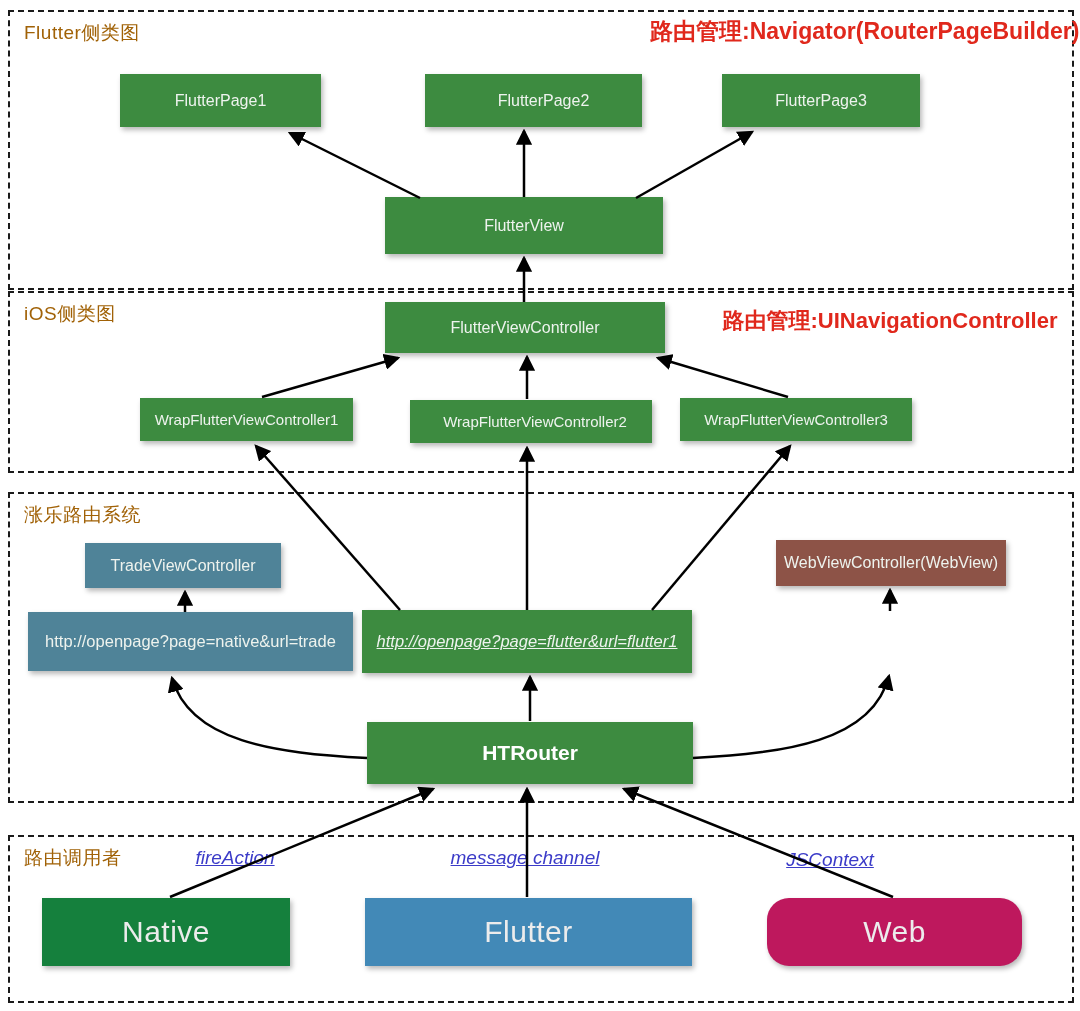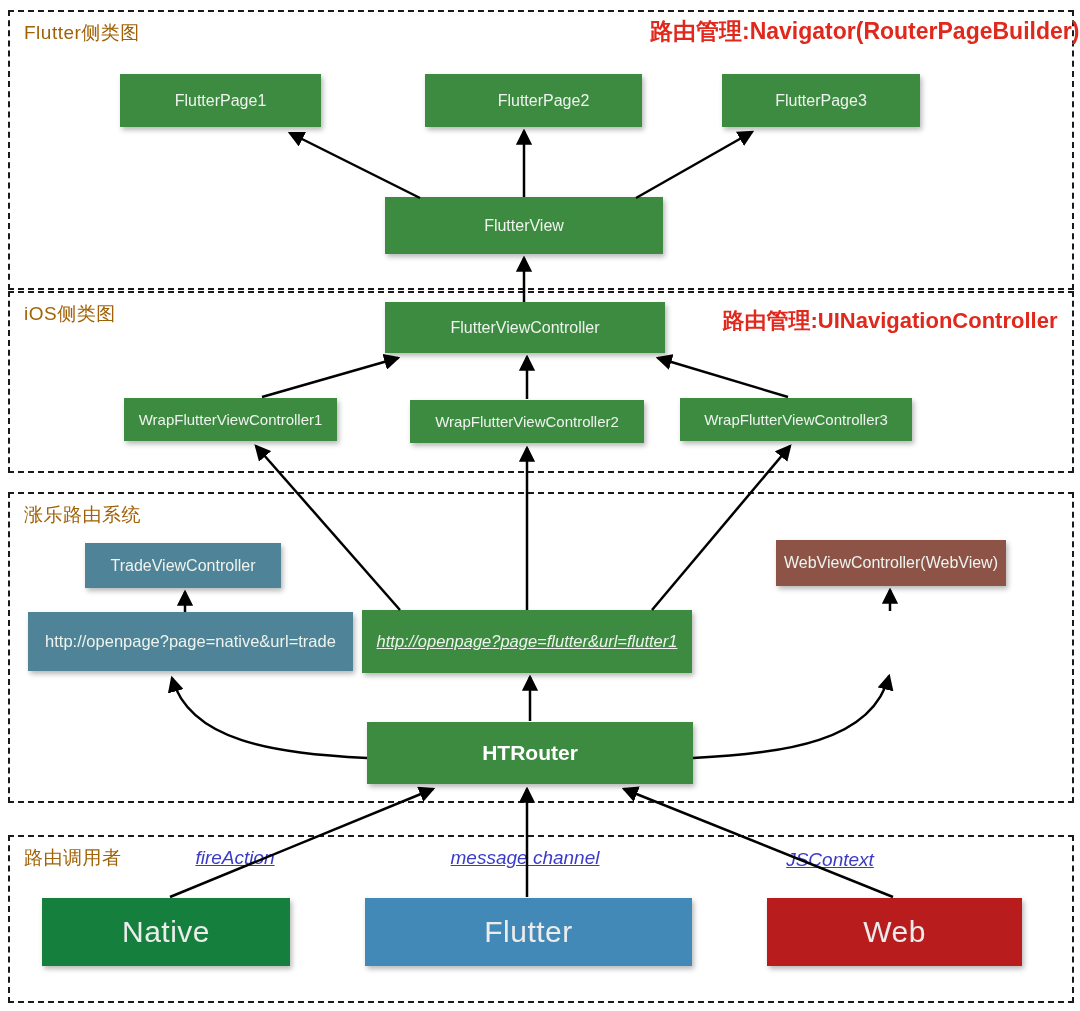--- a/index.html
+++ b/index.html
@@ -15,21 +15,21 @@
   .node{
     position:absolute;display:flex;align-items:center;justify-content:center;
     color:#eef3ee;text-align:center;box-shadow:2px 3px 5px rgba(0,0,0,0.28);
     font-size:16px;
   }
   .green{background:#3d8b40;}
   .teal{background:#4f8398;}
   .brown{background:#8d5347;}
   .purple{background:#15803d;}
   .blue{background:#4289b7;}
-  .redbox{background:#b91c1c;}
+  .redbox{background:#be185d;border-radius:22px;}
   .italic{font-style:italic;}
   .annotation{
     position:absolute;color:#e0281c;font-weight:bold;white-space:nowrap;
   }
   .caller-link{
     position:absolute;color:#3b3bc8;font-size:19px;font-style:italic;
     text-decoration:underline;text-align:center;white-space:nowrap;cursor:pointer;
   }
   .bigtext{font-size:30px;color:#ececec;letter-spacing:0.5px;}
   svg.overlay{position:absolute;left:0;top:0;pointer-events:none;}
@@ -57,22 +57,22 @@
 
   <div class="annotation" style="left:650px;top:16px;width:410px;text-align:right;font-size:23px;">路由管理:Navigator(RouterPageBuilder)</div>
   <div class="annotation" style="left:720px;top:306px;width:340px;text-align:center;font-size:22px;">路由管理:UINavigationController</div>
 
   <div class="node green" style="left:120px;top:74px;width:201px;height:53px;">FlutterPage1</div>
   <div class="node green" style="left:425px;top:74px;width:197px;height:53px;padding-left:20px;">FlutterPage2</div>
   <div class="node green" style="left:722px;top:74px;width:198px;height:53px;">FlutterPage3</div>
   <div class="node green" style="left:385px;top:197px;width:278px;height:57px;">FlutterView</div>
 
   <div class="node green" style="left:385px;top:302px;width:280px;height:51px;">FlutterViewController</div>
-  <div class="node green" style="left:124px;top:398px;width:213px;height:43px;font-size:15px;">WrapFlutterViewController1</div>
-  <div class="node green" style="left:410px;top:400px;width:234px;height:43px;font-size:15px;">WrapFlutterViewController2</div>
+  <div class="node green" style="left:140px;top:398px;width:213px;height:43px;font-size:15px;">WrapFlutterViewController1</div>
+  <div class="node green" style="left:410px;top:400px;width:234px;height:43px;font-size:15px;padding-left:8px;">WrapFlutterViewController2</div>
   <div class="node green" style="left:680px;top:398px;width:232px;height:43px;font-size:15px;">WrapFlutterViewController3</div>
 
   <div class="node teal" style="left:85px;top:543px;width:196px;height:45px;">TradeViewController</div>
   <div class="node brown" style="left:776px;top:540px;width:230px;height:46px;">WebViewController(WebView)</div>
   <div class="node teal" style="left:28px;top:612px;width:325px;height:59px;font-size:16.5px;">http://openpage?page=native&amp;url=trade</div>
   <div class="node green italic" style="left:362px;top:610px;width:330px;height:63px;font-size:16.5px;text-decoration:underline;">http://openpage?page=flutter&amp;url=flutter1</div>
   <div class="node green" style="left:367px;top:722px;width:326px;height:62px;font-size:21px;font-weight:bold;color:#ffffff;">HTRouter</div>
 
   <div class="caller-link" style="left:160px;top:847px;width:150px;">fireAction</div>
   <div class="caller-link" style="left:430px;top:847px;width:190px;">message channel</div>

